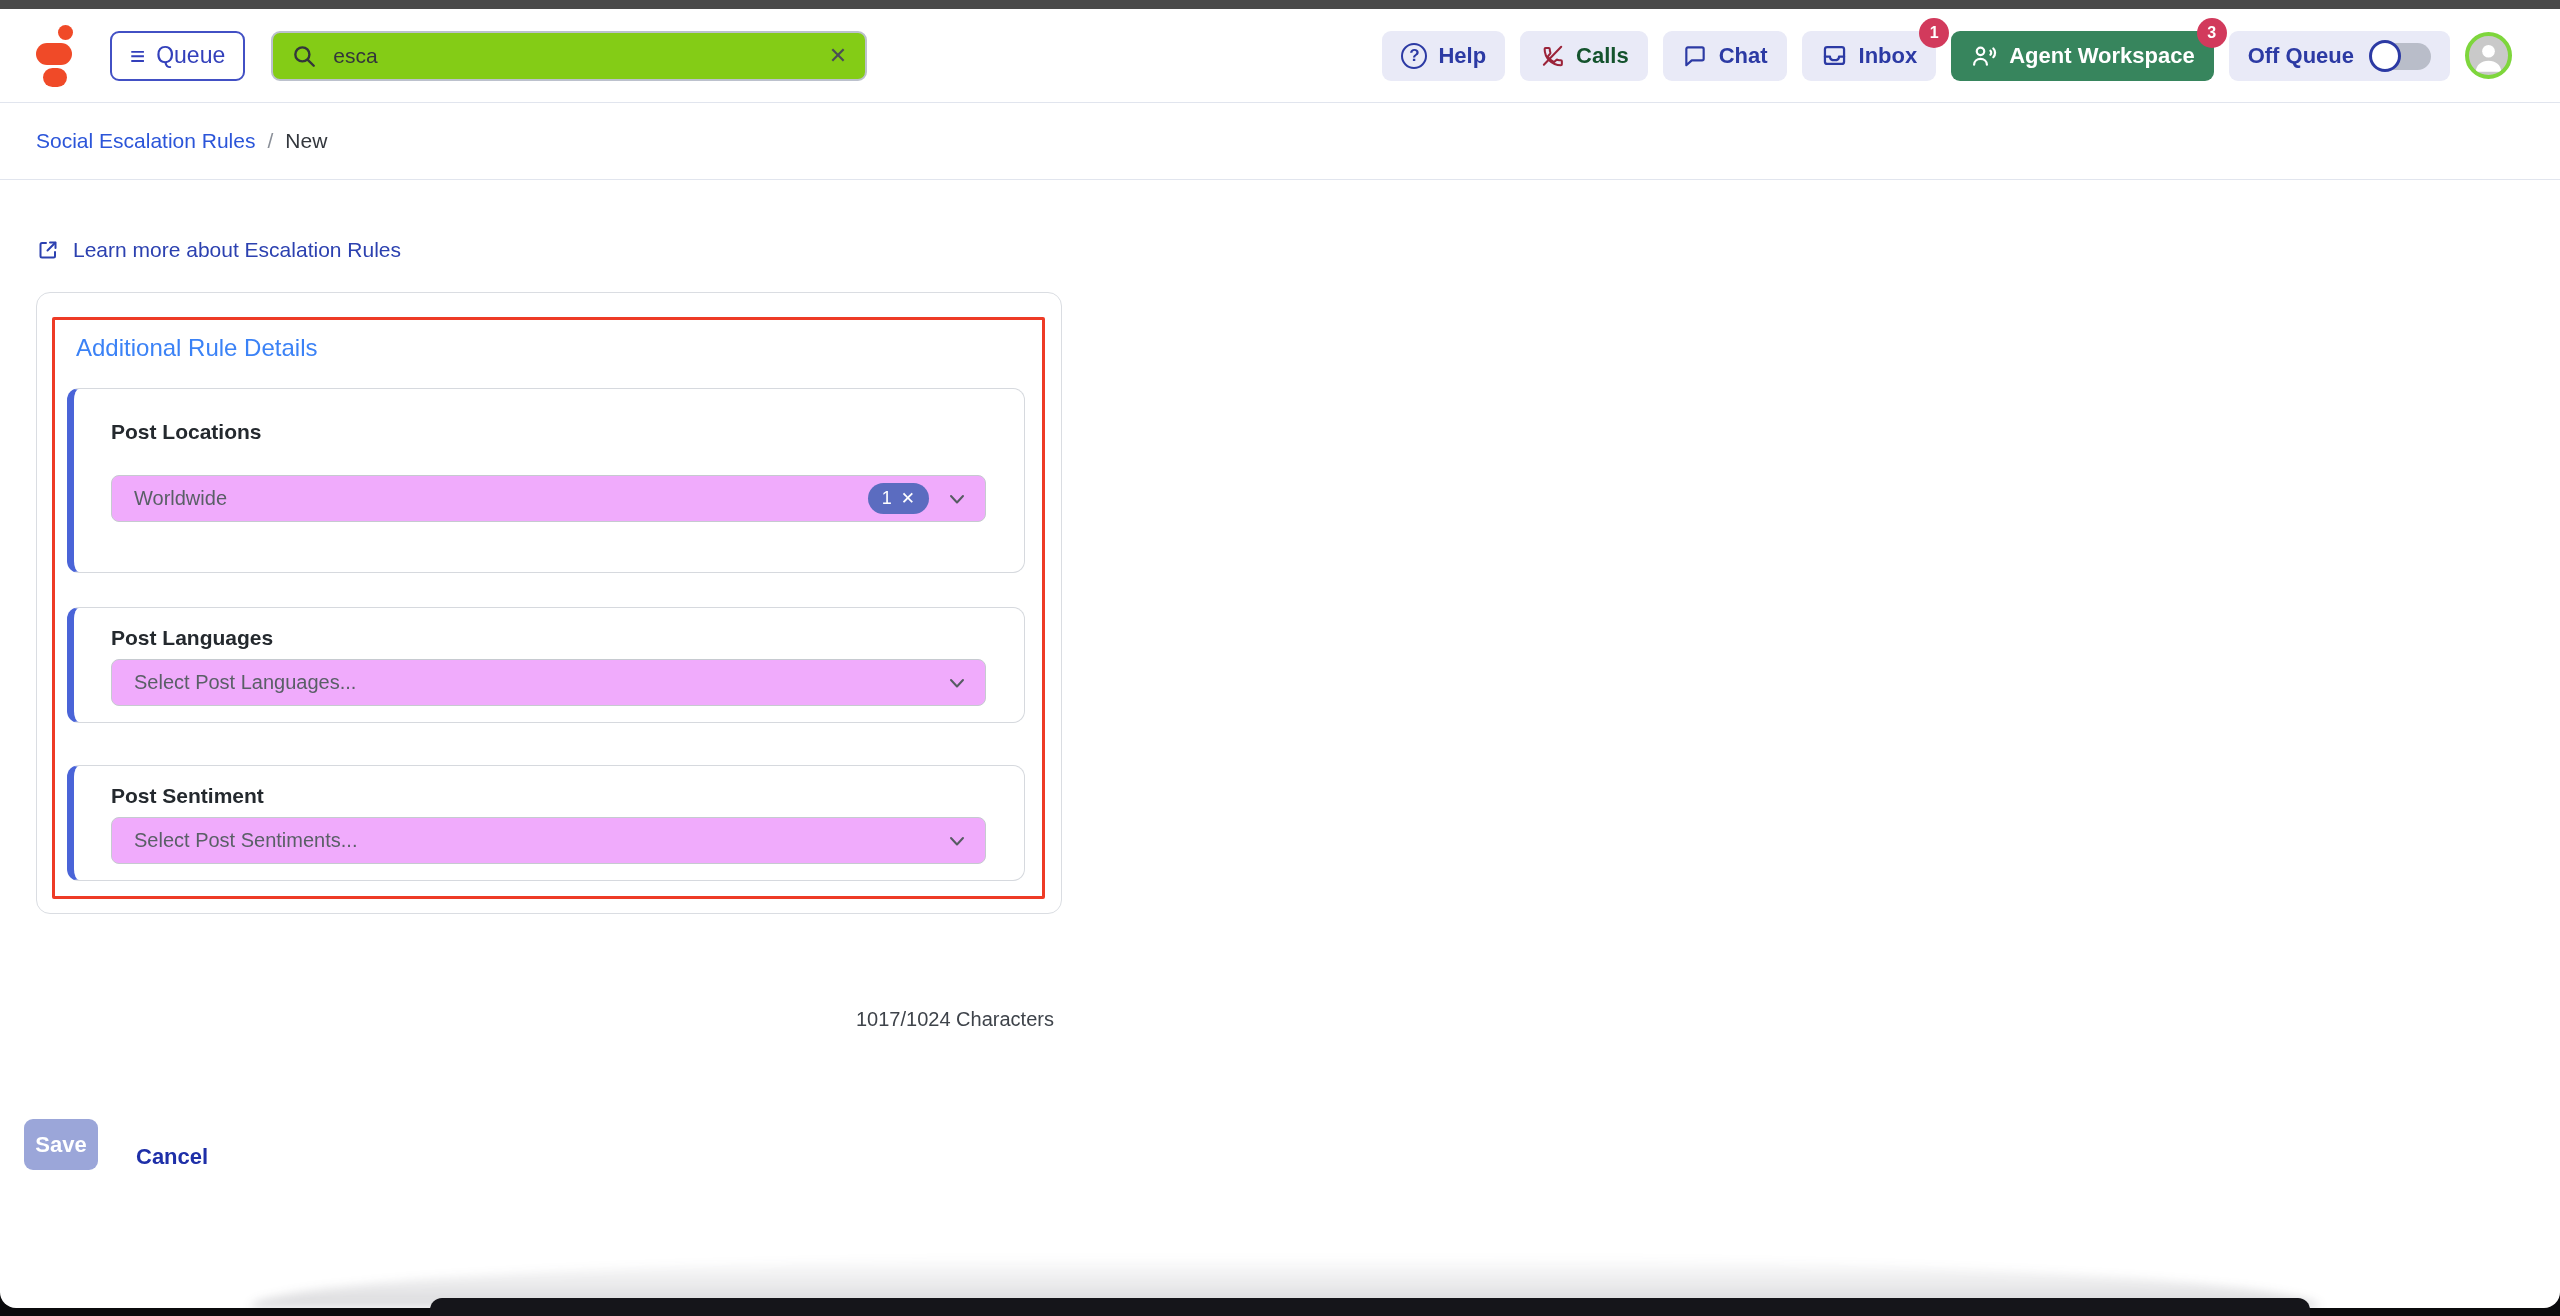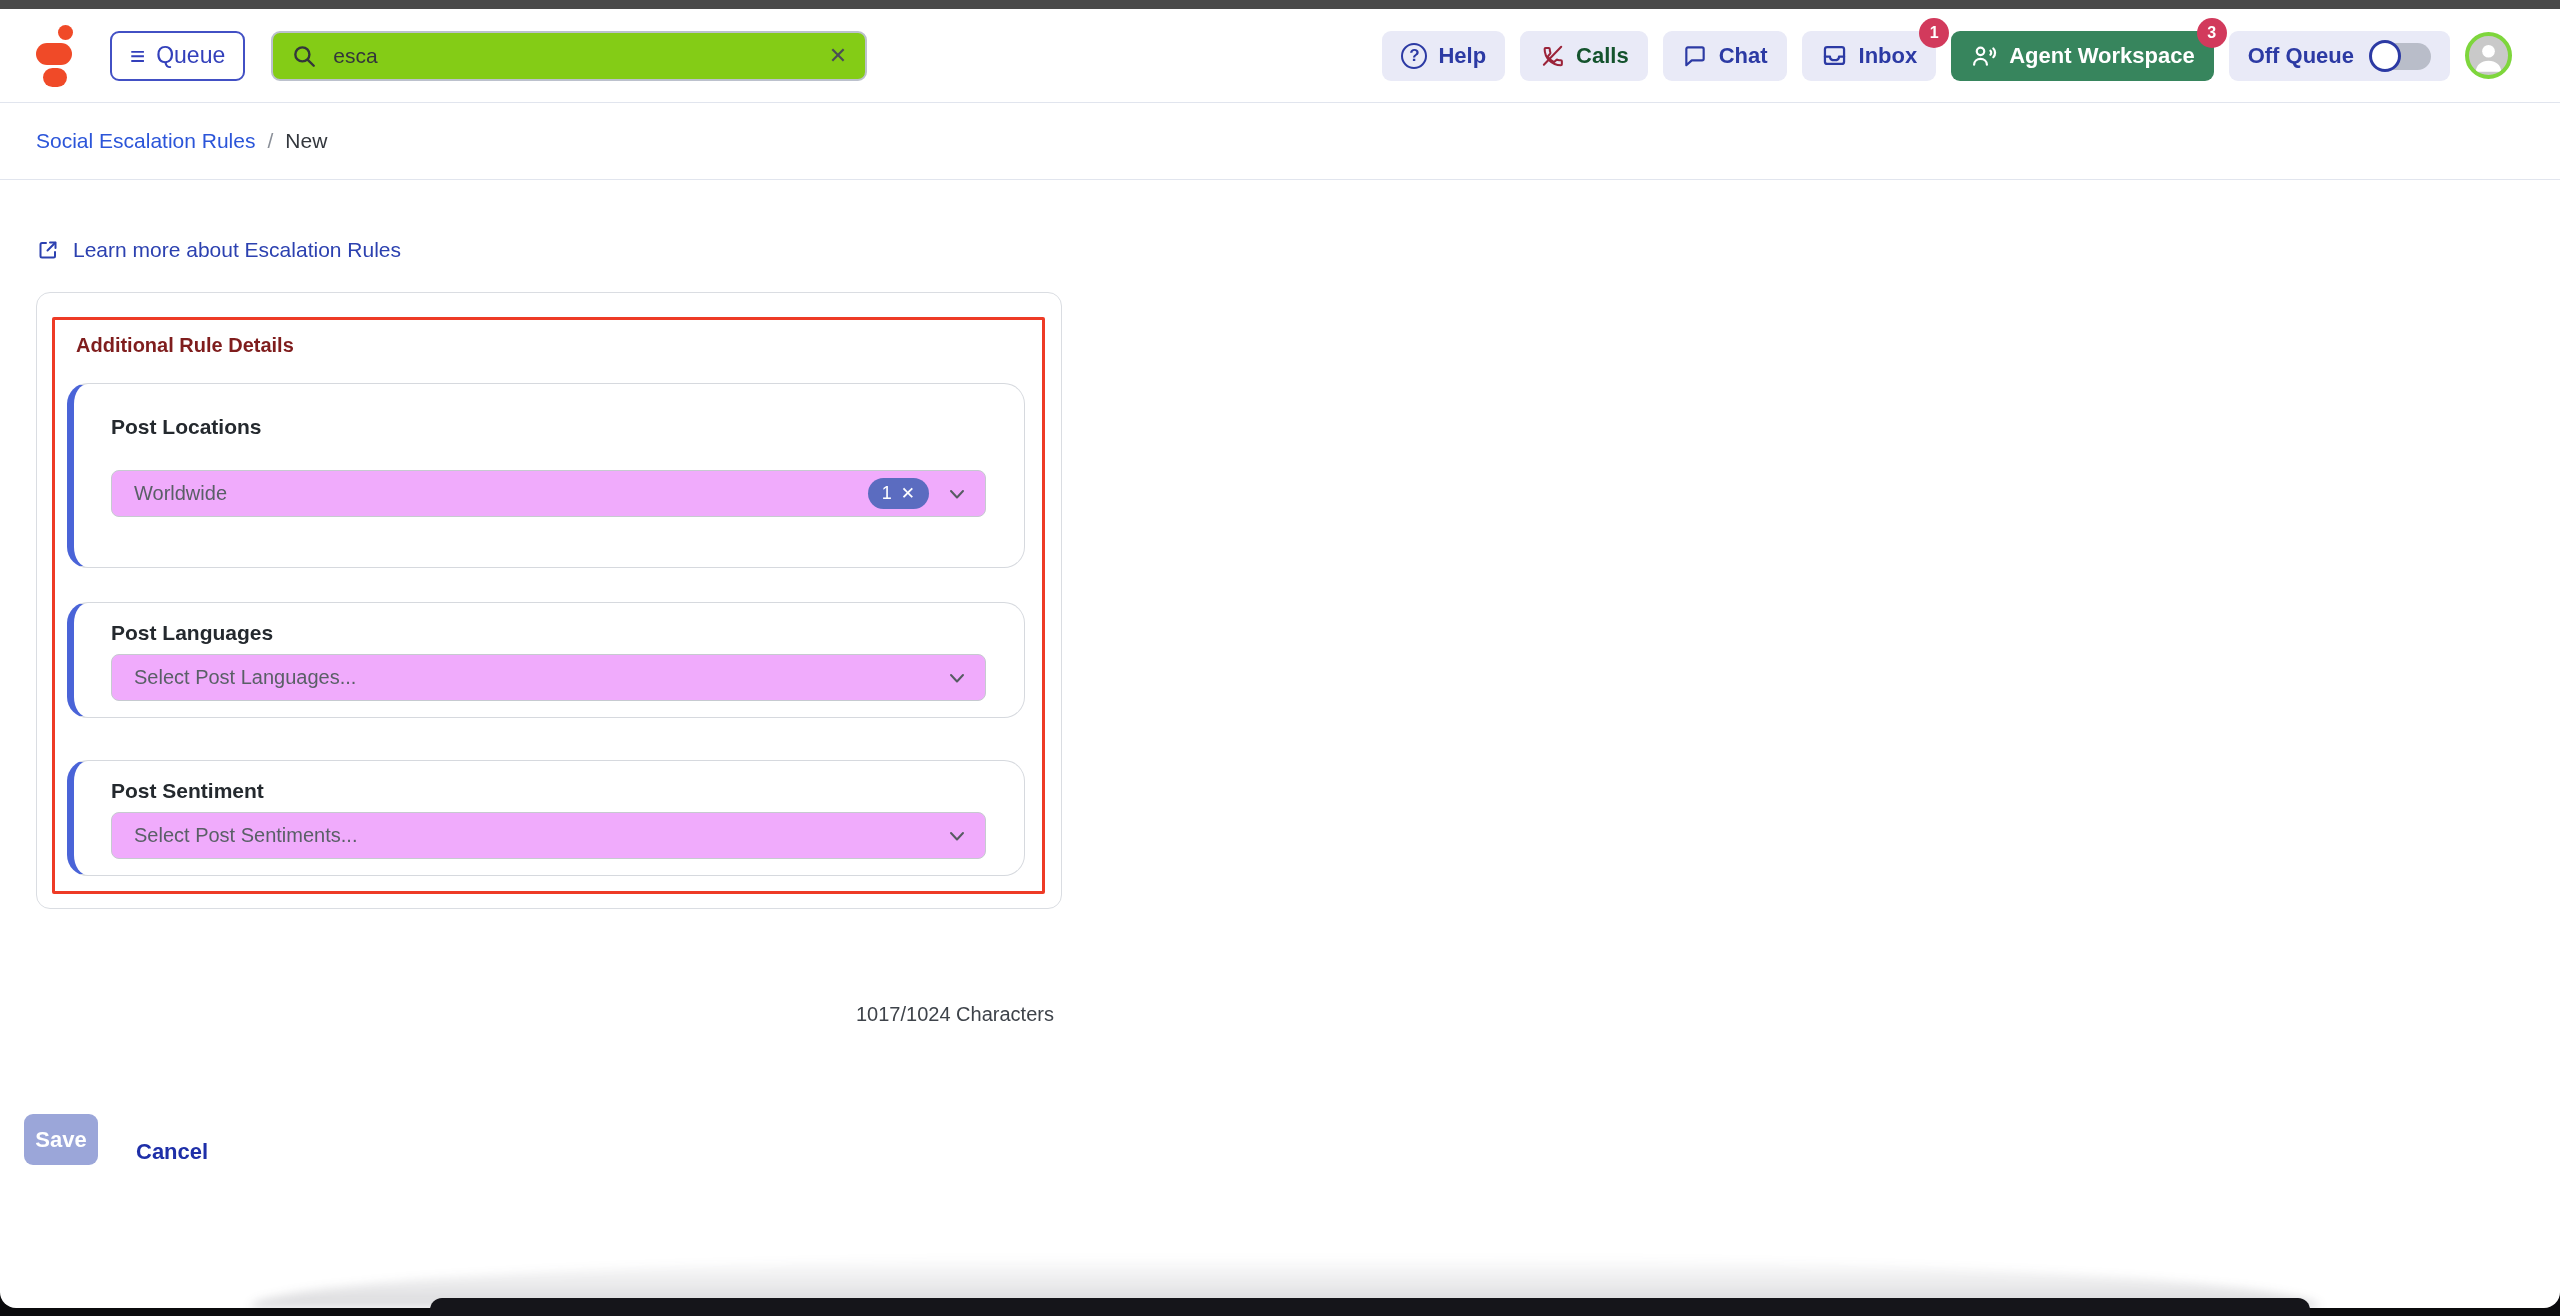--- a/index.html
+++ b/index.html
@@ -99,25 +99,25 @@
 
   .outer-card {
     margin-top:30px; width:1026px;
     border:1px solid #dadde2; border-radius:14px; background:#fff;
     padding:24px 16px 14px 15px;
   }
   .red-box {
     border:3px solid #ee3b26; border-radius:2px;
     padding:14px 17px 15px 12px;
   }
-  .section-title { font-size:20px; font-weight:700; color:#7f1d1d; padding-left:9px; }
+  .section-title { font-size:24px; font-weight:400; color:#3b82f6; padding-left:9px; }
 
   .group-card {
     border:1px solid #d6d9de; border-left:7px solid #4a64d8;
-    border-radius:21px; background:#fff;
+    border-radius:12px; background:#fff;
   }
   .group-card.locations { margin-top:26px; padding:30px 38px 50px 37px; }
   .group-card.languages { margin-top:34px; padding:17px 38px 16px 37px; }
   .group-card.sentiment { margin-top:42px; padding:17px 38px 16px 37px; }
   .group-label { font-size:21px; font-weight:700; color:#24292e; line-height:26px; }
   .group-card.locations .group-label { margin-bottom:30px; }
   .group-card.languages .group-label { margin-bottom:8px; }
   .group-card.sentiment .group-label { margin-bottom:8px; }
 
   .select-field {

